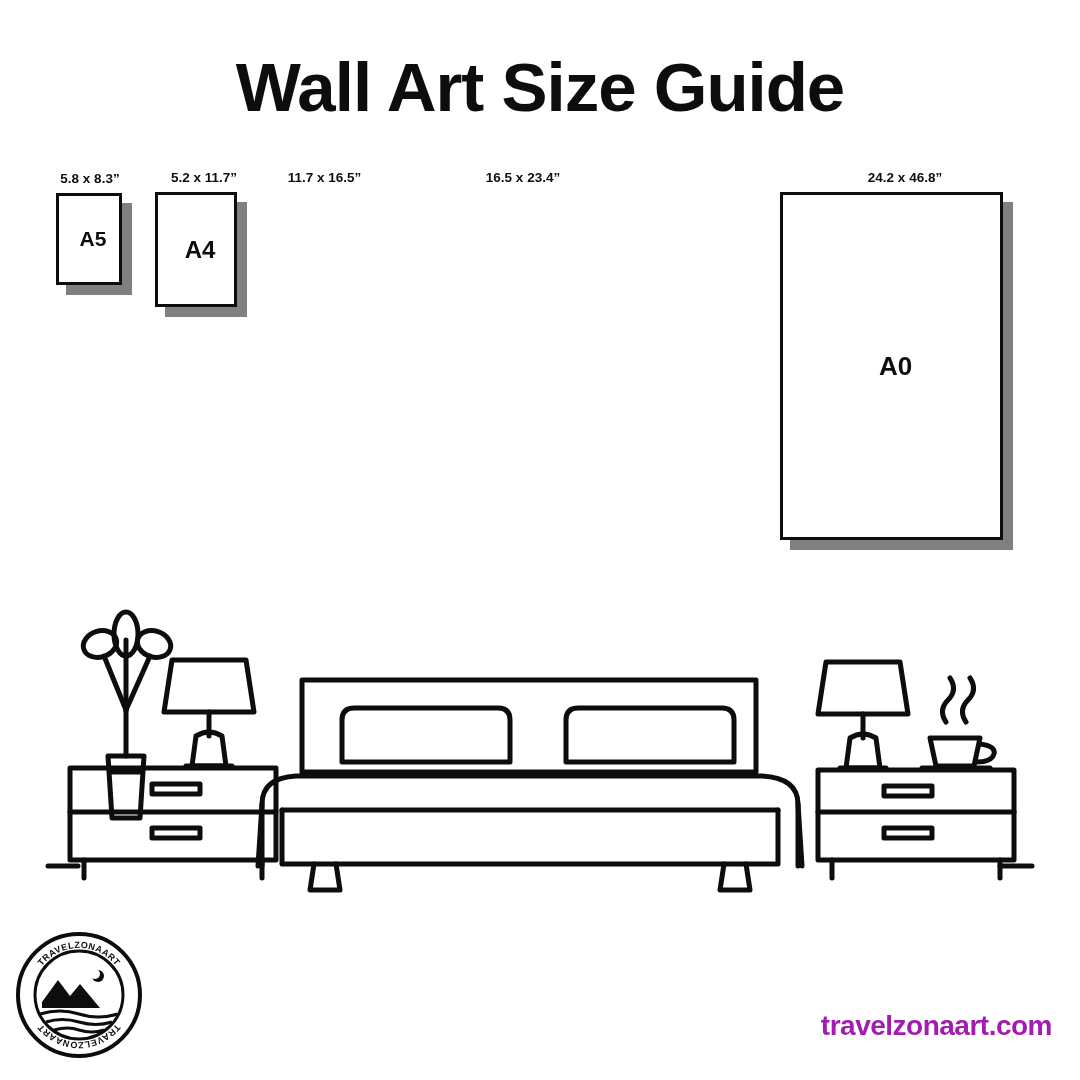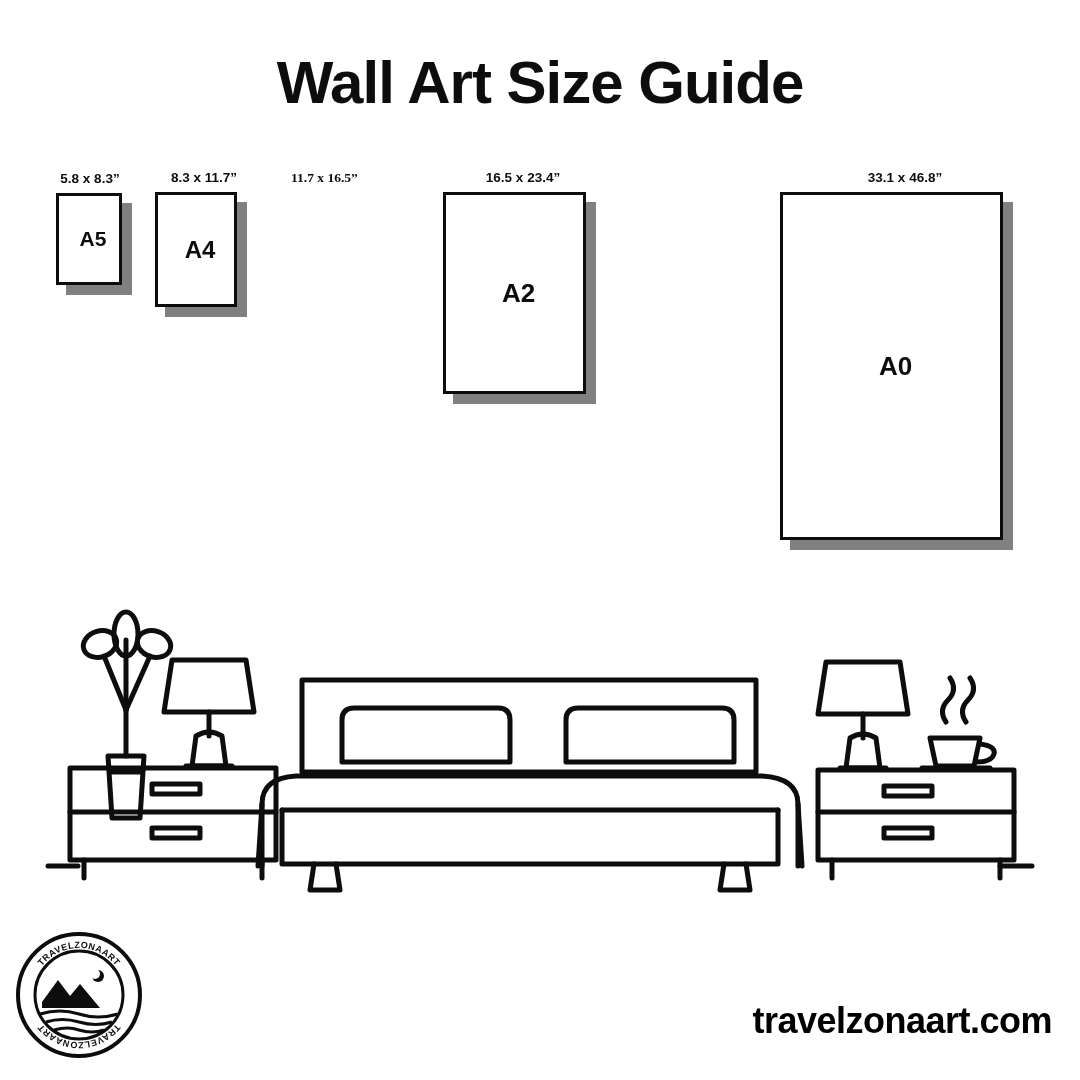--- a/index.html
+++ b/index.html
@@ -16,21 +16,21 @@
     background: #ffffff;
   }
 
   
   .title {
     position: absolute;
     top: 48px;
     left: 0;
     width: 1080px;
     text-align: center;
-    font-size: 60px;
+    font-size: 69px;
     font-weight: 800;
     letter-spacing: -1px;
     color: #0d0d0d;
   }
 
   
   #size-chart {
     position: absolute;
     top: 170px;
     left: 0;
@@ -106,23 +106,23 @@
     font-weight: 700;
     fill: #0d0d0d;
     letter-spacing: 0.5px;
   }
 
   
   .website {
     position: absolute;
     right: 28px;
     bottom: 38px;
-    font-size: 36px;
-    font-weight: 700;
-    color: #000000;
+    font-size: 28px;
+    font-weight: 700;
+    color: #a21caf;
     letter-spacing: -0.5px;
   }
 </style>
 </head>
 <body>
 
 <div id="page">
 
   <div class="title">Wall Art Size Guide</div>
 
@@ -132,46 +132,40 @@
       <div class="size-dim">5.8 x 8.3”</div>
       <div class="frame-wrap" style="top:22px; width:66px; height:92px;">
         <div class="frame-shadow"></div>
         <div class="frame">
           <span class="frame-label fl-small">A5</span>
         </div>
       </div>
     </div>
 
     <div class="size-item" style="left:155px; top:0px; width:98px; height:160px;">
-      <div class="size-dim">8.3 x 11.7”</div>
+      <div class="size-dim">5.2 x 11.7”</div>
       <div class="frame-wrap" style="top:22px; width:82px; height:115px;border-radius:18px;">
         <div class="frame-shadow"></div>
         <div class="frame">
           <span class="frame-label fl-med">A4</span>
         </div>
       </div>
     </div>
 
-    <div class="size-item" style="left:262px; top:0px; width:125px; height:215px;font-family:Liberation Serif, serif;">
+    <div class="size-item" style="left:262px; top:0px; width:125px; height:215px;">
       <div class="size-dim">11.7 x 16.5”</div>
     </div>
 
     <div class="size-item" style="left:396px; top:0px; width:160px; height:265px;margin-left:47px;">
       <div class="size-dim">16.5 x 23.4”</div>
-      <div class="frame-wrap" style="top:22px; width:143px; height:202px;">
-        <div class="frame-shadow"></div>
-        <div class="frame">
-          <span class="frame-label">A2</span>
-        </div>
-      </div>
     </div>
 
 
     <div class="size-item" style="left:780px; top:0px; width:250px; height:420px;">
-      <div class="size-dim">33.1 x 46.8”</div>
+      <div class="size-dim">24.2 x 46.8”</div>
       <div class="frame-wrap" style="top:22px; width:223px; height:348px;">
         <div class="frame-shadow"></div>
         <div class="frame">
           <span class="frame-label">A0</span>
         </div>
       </div>
     </div>
 
   </div>
 

